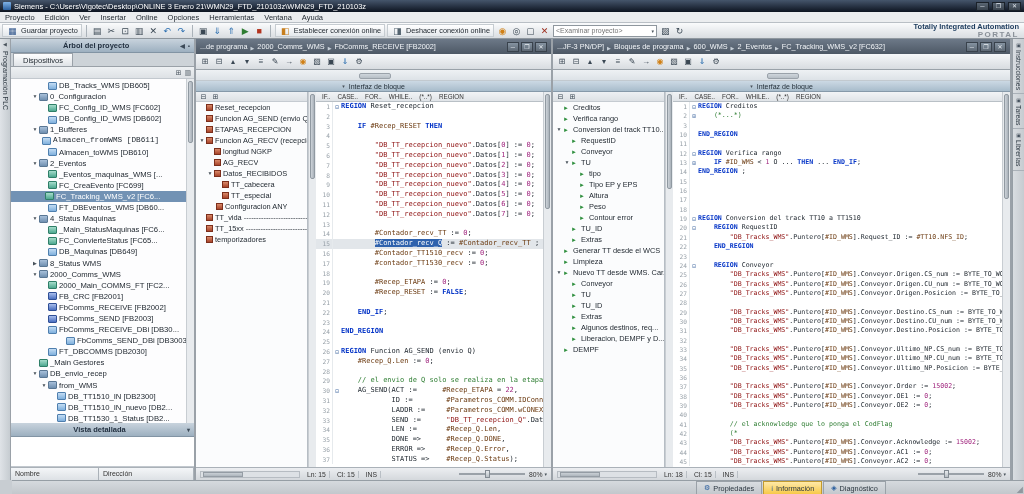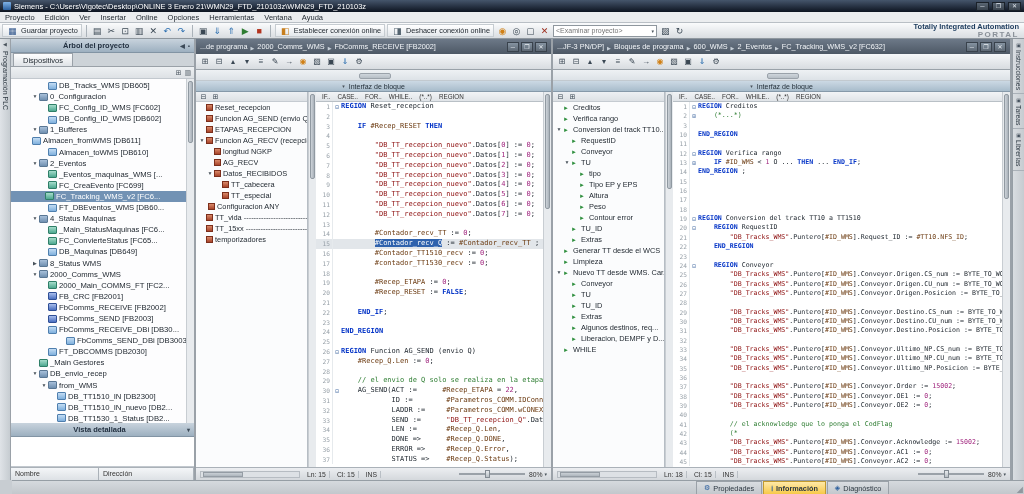--- a/index.html
+++ b/index.html
@@ -101,21 +101,21 @@
 .sthumb{position:absolute;top:-3px;left:26px;width:5px;height:8px;background:linear-gradient(#e8ebee,#b9c0c6);border:1px solid #838b93;}
 .zoom{display:inline-flex;align-items:center;gap:2px;white-space:nowrap;}
 
 .right-rail{width:12px;flex:none;background:linear-gradient(90deg,#d9dde1,#c6cbd0);border-left:1px solid #969ea5;display:flex;flex-direction:column;}
 .rtab{border-bottom:1px solid #aab1b8;display:flex;flex-direction:column;align-items:center;padding:3px 0;gap:2px;}
 .ric{font-size:5px;color:#44505c;}
 .rtab .vt{font-size:6.8px;}
 .bottombar{height:14px;background:linear-gradient(#d6dade,#c2c7cc);border-top:1px solid #969ea5;position:relative;margin-left:12px;}
 .btabs{position:absolute;left:684px;bottom:0;display:flex;gap:1px;align-items:flex-end;}
 .btab{height:13px;display:inline-flex;align-items:center;gap:3px;padding:0 7px;font-size:7.3px;background:linear-gradient(#d9dde1,#c3c8cd);border:1px solid #9aa1a8;border-bottom:none;color:#2b3740;white-space:nowrap;}
-.btab.sel{background:linear-gradient(#ffe9a8,#f7c948);border-color:#c29a2e;font-weight:bold;}
+.btab.sel{background:linear-gradient(#ffe9a8,#f7c948);border-color:#c29a2e;font-weight:normal;}
 .bico{font-size:7px;color:#2b5f9e;}
 .rsz{position:absolute;right:1px;bottom:0;font-size:8px;color:#8f979e;}
 </style>
 </head>
 <body>
 
 <div class="titlebar">
   <span class="t-ico"></span>
   <span class="t-title">Siemens  -  C:\Users\Vigotec\Desktop\ONLINE 3 Enero 21\WMN29_FTD_210103z\WMN29_FTD_210103z</span>
   <span class="winbtn">─</span>
@@ -227,21 +227,21 @@
           <div class="trow" style="padding-left: 29px; align-items: flex-end;">
             <span class="exp"></span>
             <span class="ticon db"></span>
             <span class="tlabel">DB_Config_ID_WMS [DB602]</span>
           </div>
           <div class="trow" style="padding-left: 20px;">
             <span class="exp">▼</span>
             <span class="ticon folder"></span>
             <span class="tlabel">1_Bufferes</span>
           </div>
-          <div class="trow" style="padding-left: 13px;">
+          <div class="trow" style="padding-left: 23px; font-family: Liberation Mono, monospace;">
             <span class="exp"></span>
             <span class="ticon db"></span>
             <span class="tlabel">Almacen_fromWMS [DB611]</span>
           </div>
           <div class="trow" style="padding-left: 29px;">
             <span class="exp"></span>
             <span class="ticon db"></span>
             <span class="tlabel">Almacen_toWMS [DB610]</span>
           </div>
           <div class="trow" style="padding-left: 20px;">
@@ -459,21 +459,21 @@
             <div class="nrow" style="padding-left: 18px;">
               <span class="exp"></span>
               <span class="nicon red"></span>
               <span class="tlabel">TT_cabecera</span>
             </div>
             <div class="nrow" style="padding-left: 18px;">
               <span class="exp"></span>
               <span class="nicon red"></span>
               <span class="tlabel">TT_especial</span>
             </div>
-            <div class="nrow" style="padding-left: 4px;">
+            <div class="nrow" style="padding-left: 12px;">
               <span class="exp"></span>
               <span class="nicon red"></span>
               <span class="tlabel">Configuracion ANY</span>
             </div>
             <div class="nrow" style="padding-left: 2px;">
               <span class="exp"></span>
               <span class="nicon red"></span>
               <span class="tlabel">TT_vida ----------------------------</span>
             </div>
             <div class="nrow" style="padding-left: 2px;">
@@ -712,21 +712,21 @@
               <span class="tlabel">Algunos destinos, req...</span>
             </div>
             <div class="nrow" style="padding-left: 10px;">
               <span class="exp"></span>
               <span class="nicon arrow">►</span>
               <span class="tlabel">Liberacion, DEMPF y D...</span>
             </div>
             <div class="nrow" style="padding-left: 2px;">
               <span class="exp"></span>
               <span class="nicon arrow">►</span>
-              <span class="tlabel">WHILE</span>
+              <span class="tlabel">DEMPF</span>
             </div>
           </div>
       </div>
       <div class="vscroll">
           <div class="vthumb" style="top:2px;height:95px;"></div>
         </div>
       <div class="codecol">
         <div class="favbar">
             <span class="fav">IF..</span>
             <span class="fav">CASE..</span>

